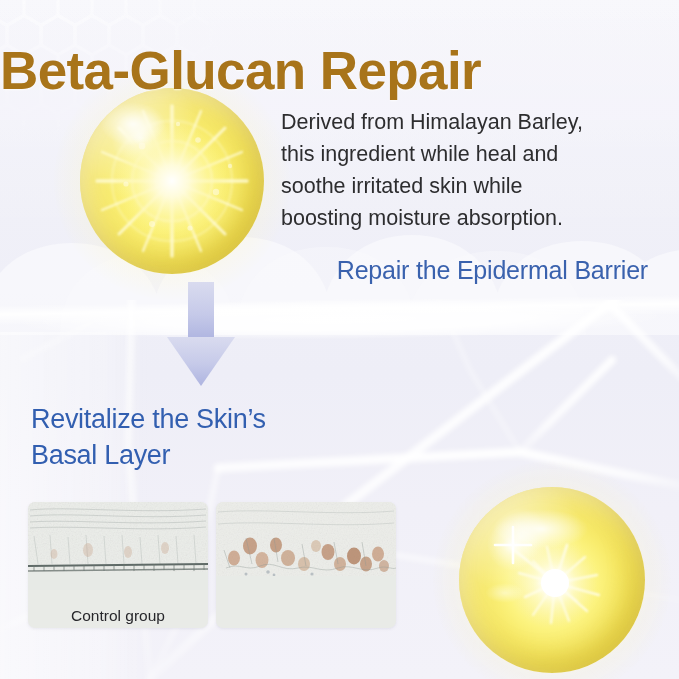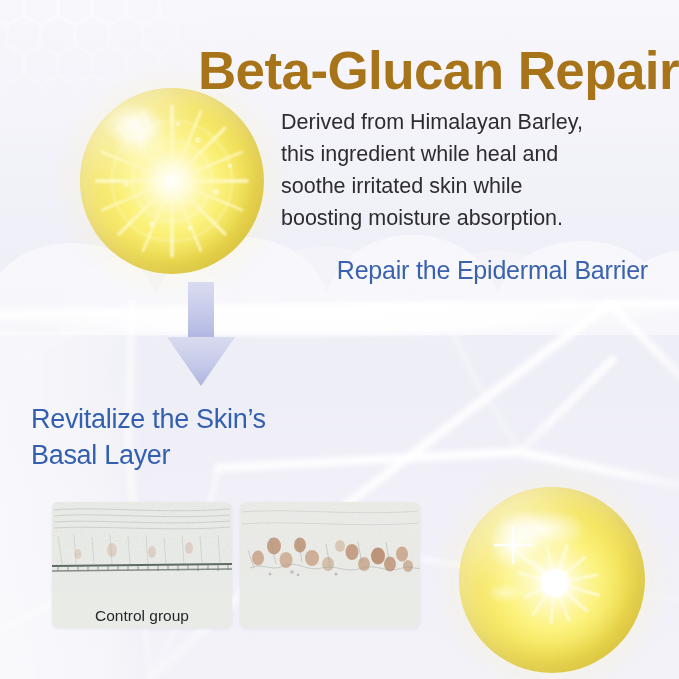--- a/index.html
+++ b/index.html
@@ -80,21 +80,21 @@
   #sphere-bot{left:459px;top:487px;width:186px;height:186px;}
 
   .burst{position:absolute;inset:0;border-radius:50%;overflow:hidden;}
 
   
   #flow-arrow{position:absolute;left:163px;top:282px;width:76px;height:104px;}
 
   
   #title{
     position:absolute;left:0;top:40px;width:679px;
-    text-align:right;
+    text-align:left;
     font-size:53px;font-weight:700;letter-spacing:-0.6px;
     color:#a8741a;
     text-shadow:0 1px 2px rgba(255,255,255,.75);
     white-space:nowrap;
   }
   #desc{
     position:absolute;right:33px;top:106px;width:365px;
     font-size:21.5px;line-height:32px;
     color:#2d2d2f;
   }
@@ -110,21 +110,20 @@
     font-size:27px;line-height:36px;font-weight:400;
     color:#325fb0;letter-spacing:-0.3px;
   }
 
   
   .card{
     position:absolute;top:502px;width:180px;height:126px;
     border-radius:7px;overflow:hidden;
     background:#e9ebe7;
     box-shadow:0 1px 3px rgba(90,90,130,.10);
-    margin-left:24px;
   }
   #card-control{left:28px;}
   #card-treated{left:216px;}
   .card .photo{position:absolute;left:0;top:0;width:180px;height:88px;overflow:hidden;}
   .card .cap{
     position:absolute;left:0;bottom:3px;width:180px;text-align:center;
     font-size:15.5px;color:#27272b;
   }
 </style>
 </head>

